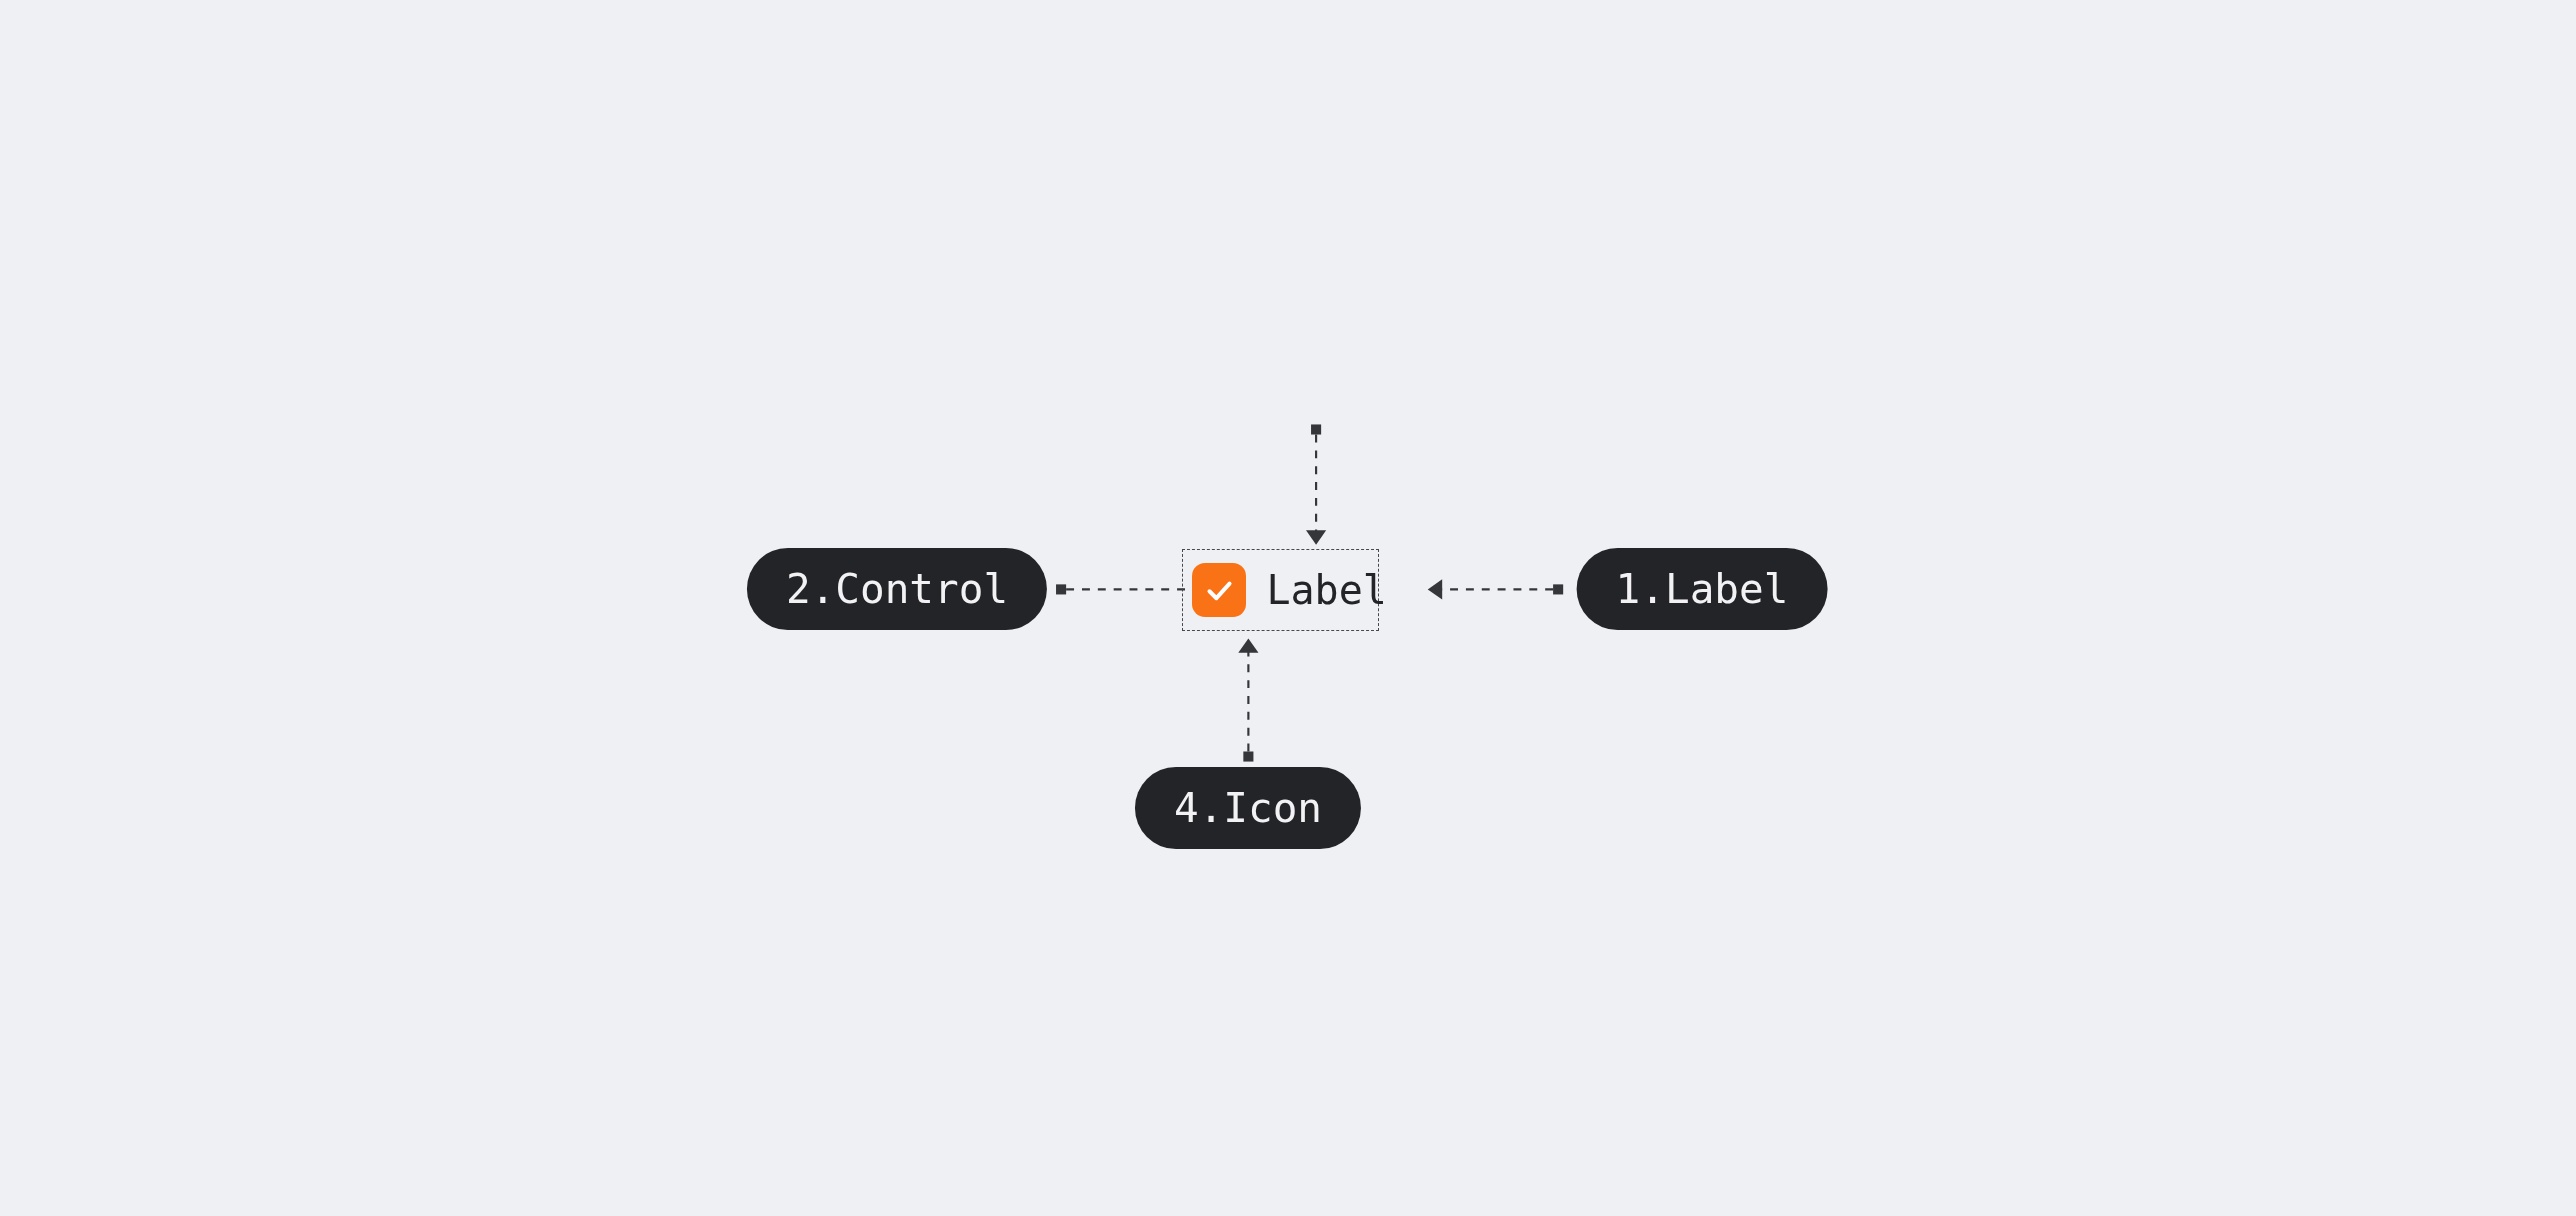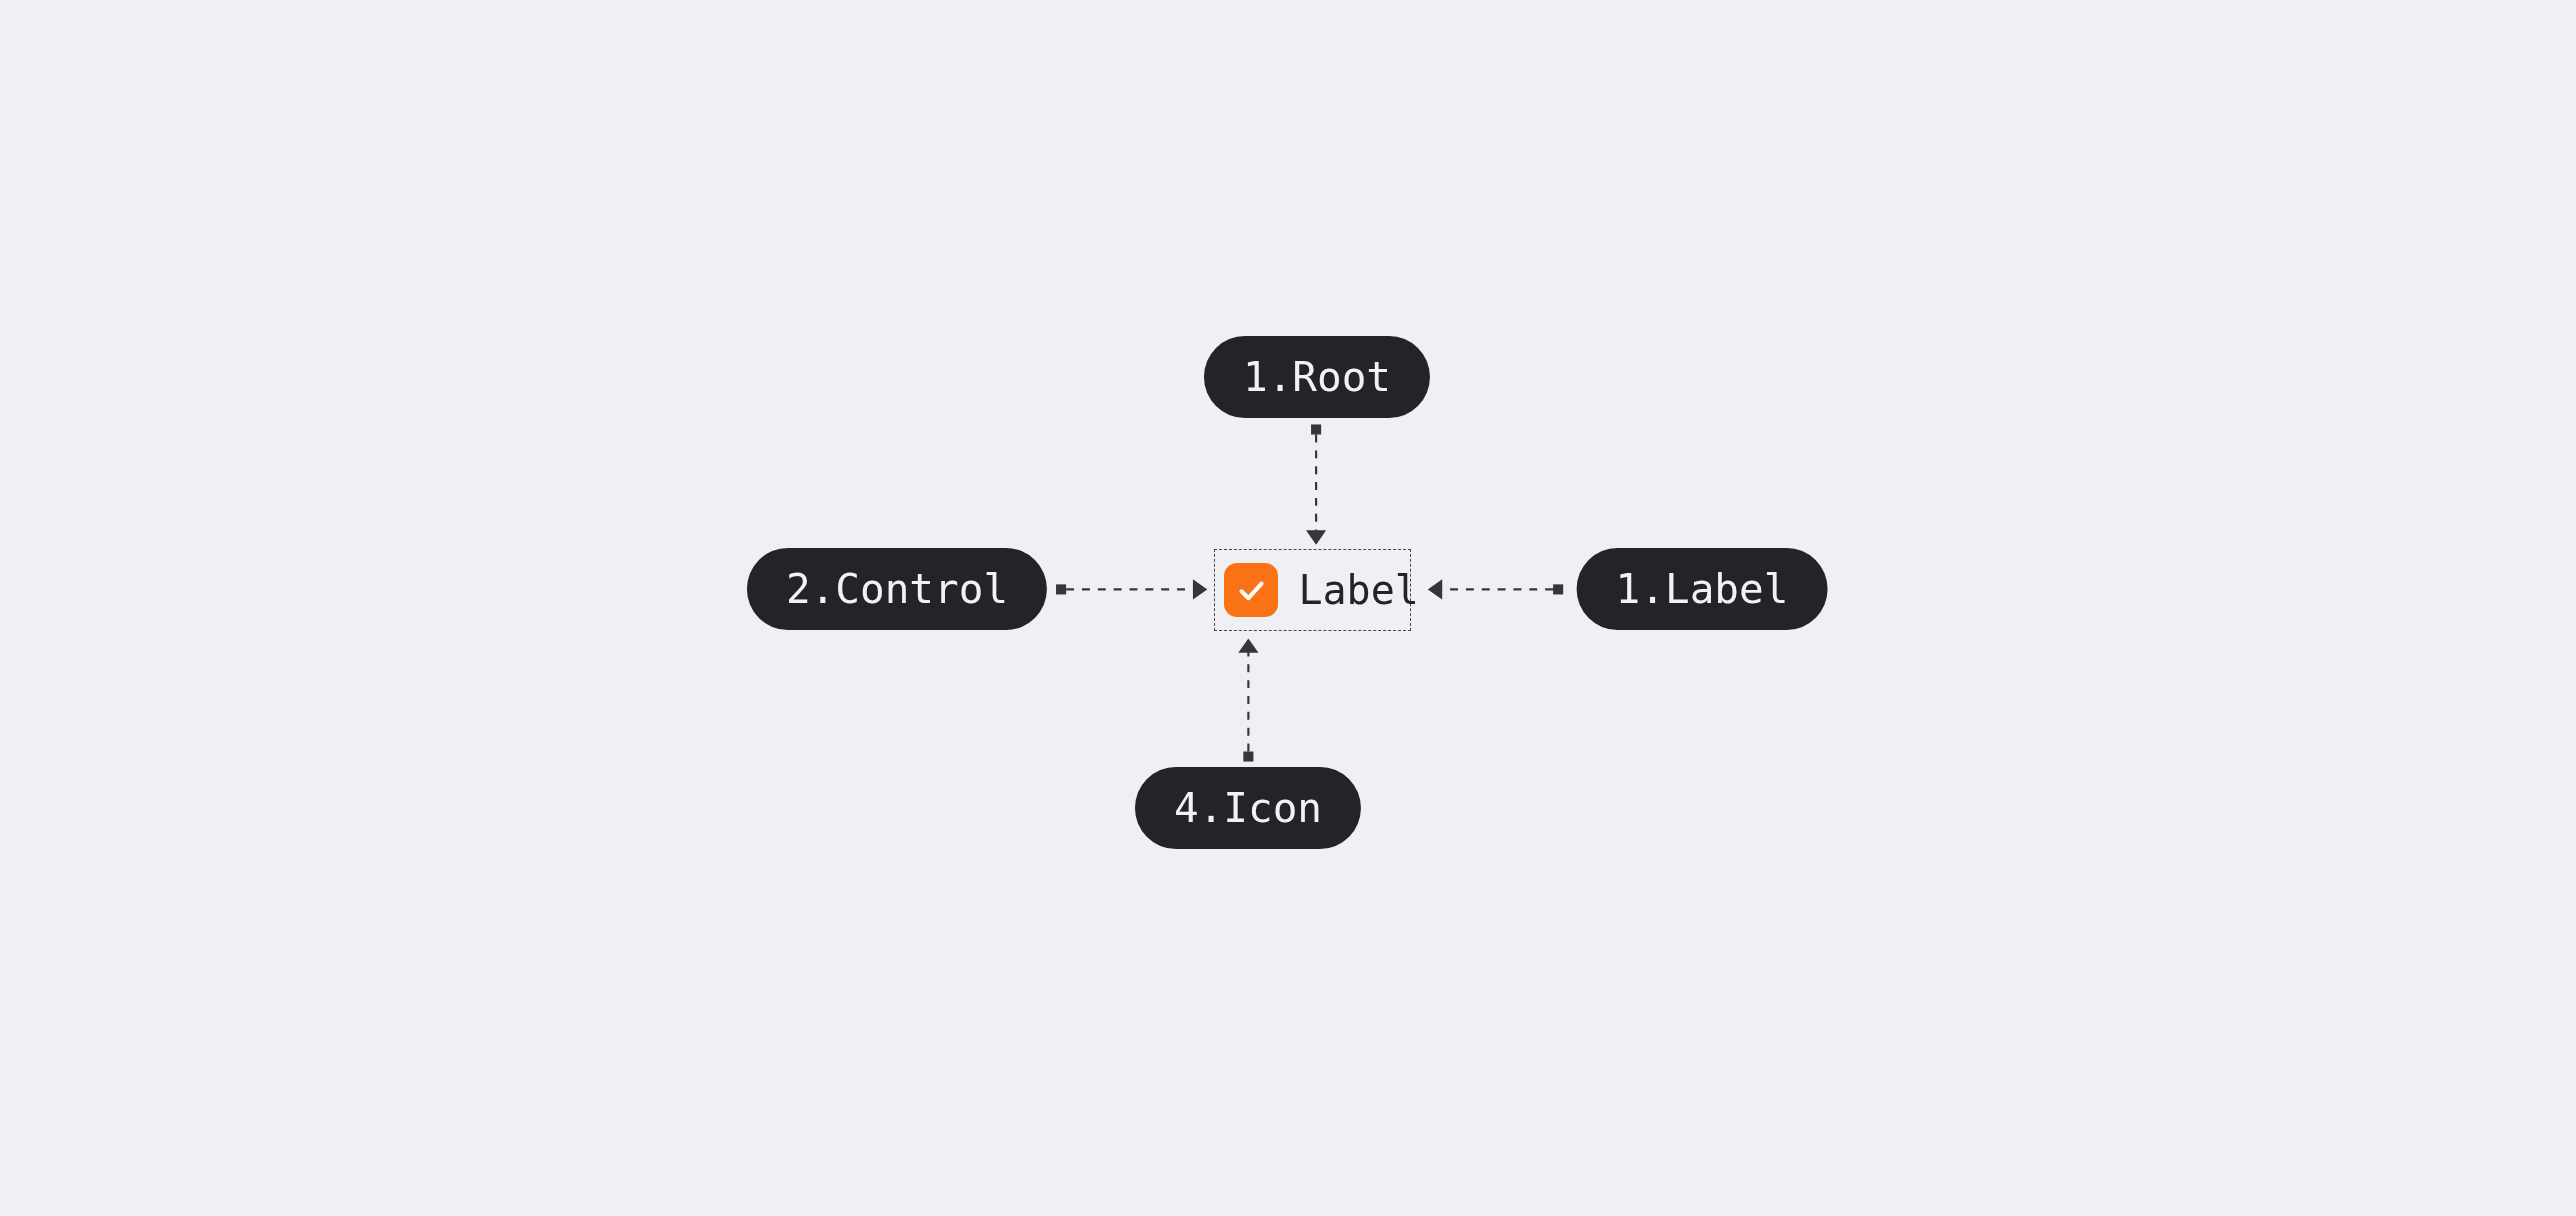--- a/index.html
+++ b/index.html
@@ -28,21 +28,21 @@
     white-space: nowrap;
   }
   .pill-root    { left: 1317px; top: 377px; }
   .pill-control { left: 897px; top: 589px; }
   .pill-label   { left: 1702px; top: 589px; }
   .pill-icon    { left: 1248px; top: 808px; }
 
   
   .component {
     position: absolute;
-    left: 1214px;
+    left: 1182px;
     top: 549px;
     width: 197px;
     height: 82px;
     box-sizing: border-box;
     border: 1.4px dashed #47484d;
     display: flex;
     align-items: center;
     padding-left: 9.4px;
     gap: 20px;
   }
@@ -106,21 +106,20 @@
       <path d="M 2002 804 L 1982 818 L 2002 832 Z"></path>
     </g>
 
     <g>
       <rect x="1726" y="1043" width="14" height="14"></rect>
       <line x1="1733" y1="1043" x2="1733" y2="904"></line>
       <path d="M 1719 906 L 1733 886 L 1747 906 Z"></path>
     </g>
   </svg>
 
-  <div class="pill pill-root">1.Root</div>
   <div class="pill pill-control">2.Control</div>
   <div class="pill pill-label">1.Label</div>
   <div class="pill pill-icon">4.Icon</div>
 
   <div class="component">
     <div class="checkbox">
       <svg width="37" height="37" viewBox="0 0 24 24" fill="none" xmlns="http://www.w3.org/2000/svg">
         <polyline points="5.5 12.5 10 17 18.5 7.5" stroke="#ffffff" stroke-width="2.6" stroke-linecap="round" stroke-linejoin="round"></polyline>
       </svg>
     </div>

